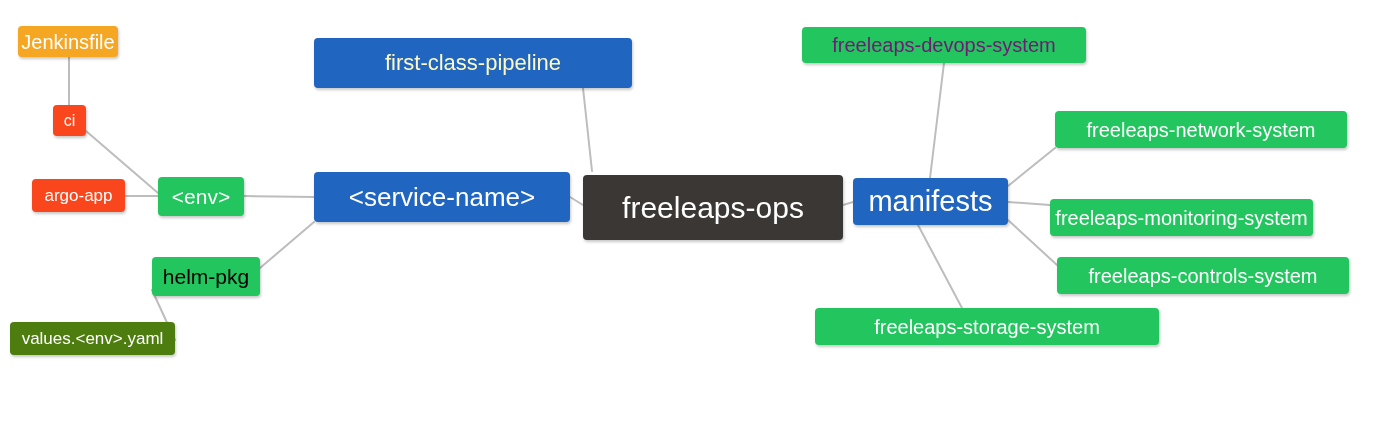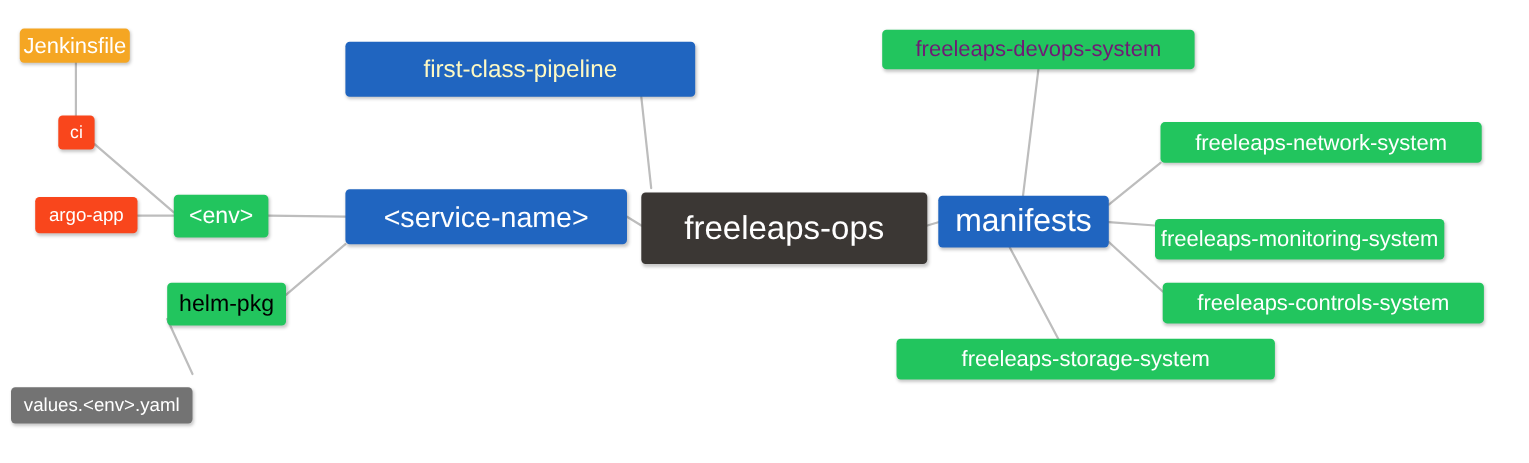--- a/index.html
+++ b/index.html
@@ -86,21 +86,21 @@
       </div>
       <div class="node" style="left: 53px; top: 105px; width: 33px; height: 31px; background: rgb(249, 70, 28); color: rgb(255, 255, 255); font-size: 16px;">
         <span class="node-label">ci</span>
       </div>
       <div class="node" style="left: 18px; top: 26px; width: 100px; height: 31px; background: rgb(245, 166, 35); color: rgb(255, 255, 255); font-size: 20px;">
         <span class="node-label">Jenkinsfile</span>
       </div>
       <div class="node" style="left: 32px; top: 179px; width: 93px; height: 33px; background: rgb(249, 70, 28); color: rgb(255, 255, 255); font-size: 17px; text-align: center;">
         <span class="node-label">argo-app</span>
       </div>
-      <div class="node" style="left: 10px; top: 352px; width: 165px; height: 33px; background: #737373; color: rgb(255, 255, 255); font-size: 17px;">
+      <div class="node" style="left: 10px; top: 322px; width: 165px; height: 33px; background: #4d7c0f; color: rgb(255, 255, 255); font-size: 17px;">
         <span class="node-label">values.&lt;env&gt;.yaml</span>
       </div>
       <div class="node" style="left: 802px; top: 27px; width: 284px; height: 36px; background: rgb(34, 197, 94); color: #701a75; font-size: 20px;">
         <span class="node-label">freeleaps-devops-system</span>
       </div>
       <div class="node" style="left: 1055px; top: 111px; width: 292px; height: 37px; background: rgb(34, 197, 94); color: rgb(255, 255, 255); font-size: 20px;">
         <span class="node-label">freeleaps-network-system</span>
       </div>
       <div class="node" style="left: 1050px; top: 187px; width: 263px; height: 37px; background: rgb(34, 197, 94); color: rgb(255, 255, 255); font-size: 20px; margin-top: 12px;">
         <span class="node-label">freeleaps-monitoring-system</span>

